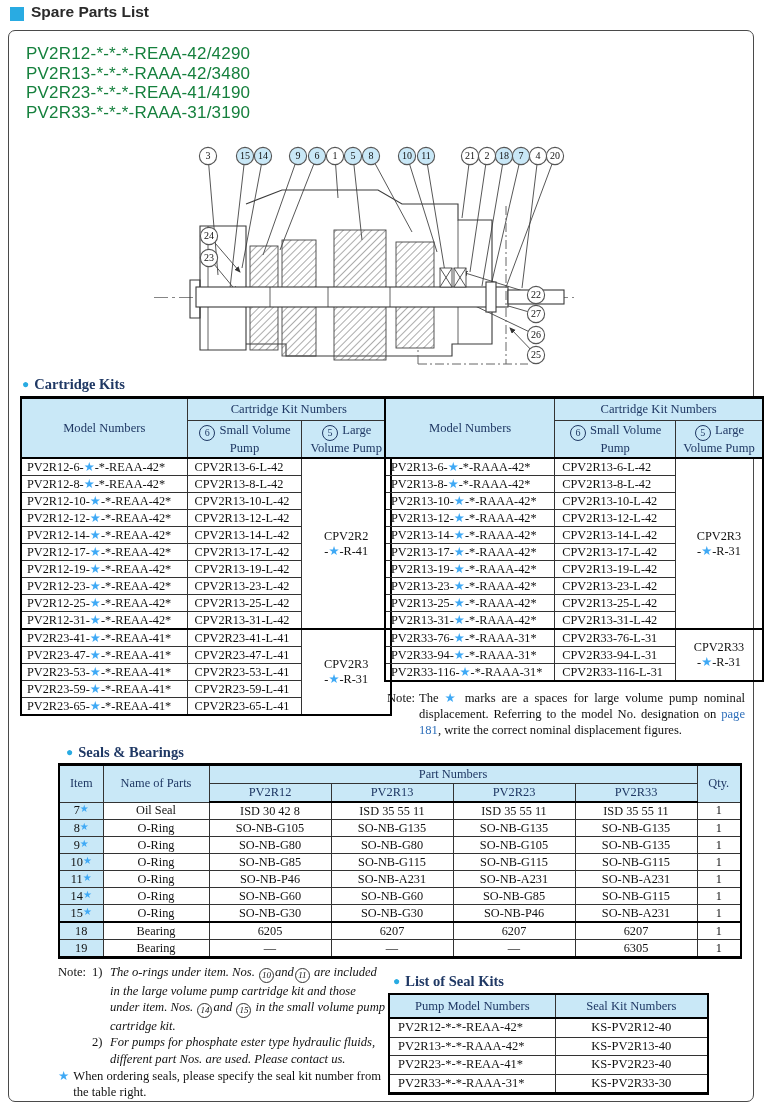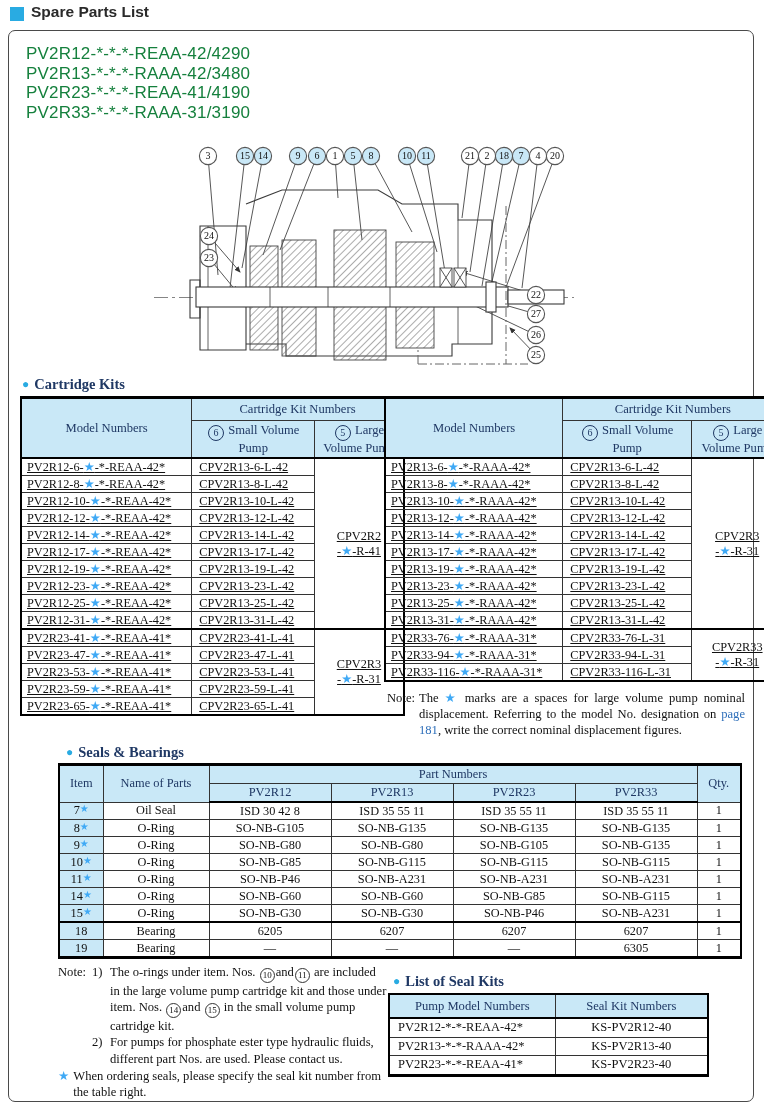--- a/index.html
+++ b/index.html
@@ -23,21 +23,21 @@
   
   table{border-collapse:collapse;table-layout:fixed;}
   th,td{border:1px solid #333;overflow:hidden;}
   thead th{background:#c9e8f7;color:#1f3864;font-weight:normal;font-size:12.6px;text-align:center;padding:1px 2px;}
   
   #ck-left{left:20px;top:396px;}
   #ck-right{left:384px;top:396px;}
   .ck-table{border:2px solid #000;border-top-width:3px;font-size:12.3px;}
   .ck-table thead tr:first-child th{height:19px;}
   .ck-table thead tr:nth-child(2) th{height:34px;border-bottom:2px solid #000;}
-  .ck-table td{height:16px;line-height:15px;white-space:nowrap;padding:0 20px;text-decoration:underline;}
+  .ck-table td{height:16px;line-height:15px;white-space:nowrap;padding:0 12px;}
   .ck-table .model-cell{padding-left:5px;}
   .ck-table .kit-cell{padding-left:7px;}
   .ck-table .large-cell{text-align:center;vertical-align:middle;line-height:15px;}
   .ck-table tbody.grp tr:first-child td{border-top:2px solid #000;}
   
   #ck-note{left:387px;top:690px;width:358px;font-size:12.6px;line-height:16.2px;display:flex;}
   .nlab{flex:0 0 auto;margin-right:4px;}
   .ntext{flex:1 1 auto;text-align:justify;}
   .page-link{color:#2e6fba;cursor:pointer;}
   
@@ -46,21 +46,21 @@
   .sb-table thead th{height:15px;font-size:12.4px;}
   .sb-table thead tr:nth-child(2) th{border-bottom:2px solid #000;margin-left:6px;}
   .sb-table td{height:16px;text-align:center;padding:0 2px;white-space:nowrap;}
   .sb-table td.item-cell{background:#c9e8f7;}
   .sb-table tr.sep td{border-top:2px solid #000;}
   
   #sb-note{left:58px;top:964px;width:330px;font-size:12.6px;line-height:16.2px;}
   .nrow{display:flex;}
   .nrow .nlab2{flex:0 0 34px;}
   .nrow .nnum{flex:0 0 18px;}
-  .nrow .ntext2{flex:1 1 auto;}
+  .nrow .ntext2{flex:1 1 auto;font-style:italic;}
   .star-note{display:flex;margin-top:1px;}
   .star-note .star{margin-right:4px;}
   
   #sk-table{left:388px;top:993px;}
   .sk-table{border:2px solid #000;border-top-width:2.5px;border-bottom-width:3px;font-size:12.5px;}
   .sk-table thead th{height:20px;border-bottom:2px solid #000;text-align:center;}
   .sk-table td{height:17.5px;white-space:nowrap;padding:0 2px;}
   .sk-table td.mcol{padding-left:8px;}
   .sk-table td.kcol{text-align:center;}
   
@@ -526,15 +526,19 @@
           <td class="kcol">KS-PV2R12-40</td>
         </tr>
         <tr>
           <td class="mcol">PV2R13-*-*-RAAA-42*</td>
           <td class="kcol">KS-PV2R13-40</td>
         </tr>
         <tr>
           <td class="mcol">PV2R23-*-*-REAA-41*</td>
           <td class="kcol">KS-PV2R23-40</td>
         </tr>
+        <tr>
+          <td class="mcol">PV2R33-*-*-RAAA-31*</td>
+          <td class="kcol">KS-PV2R33-30</td>
+        </tr>
       </tbody>
     </table>
   </div>
 
 </body></html>

